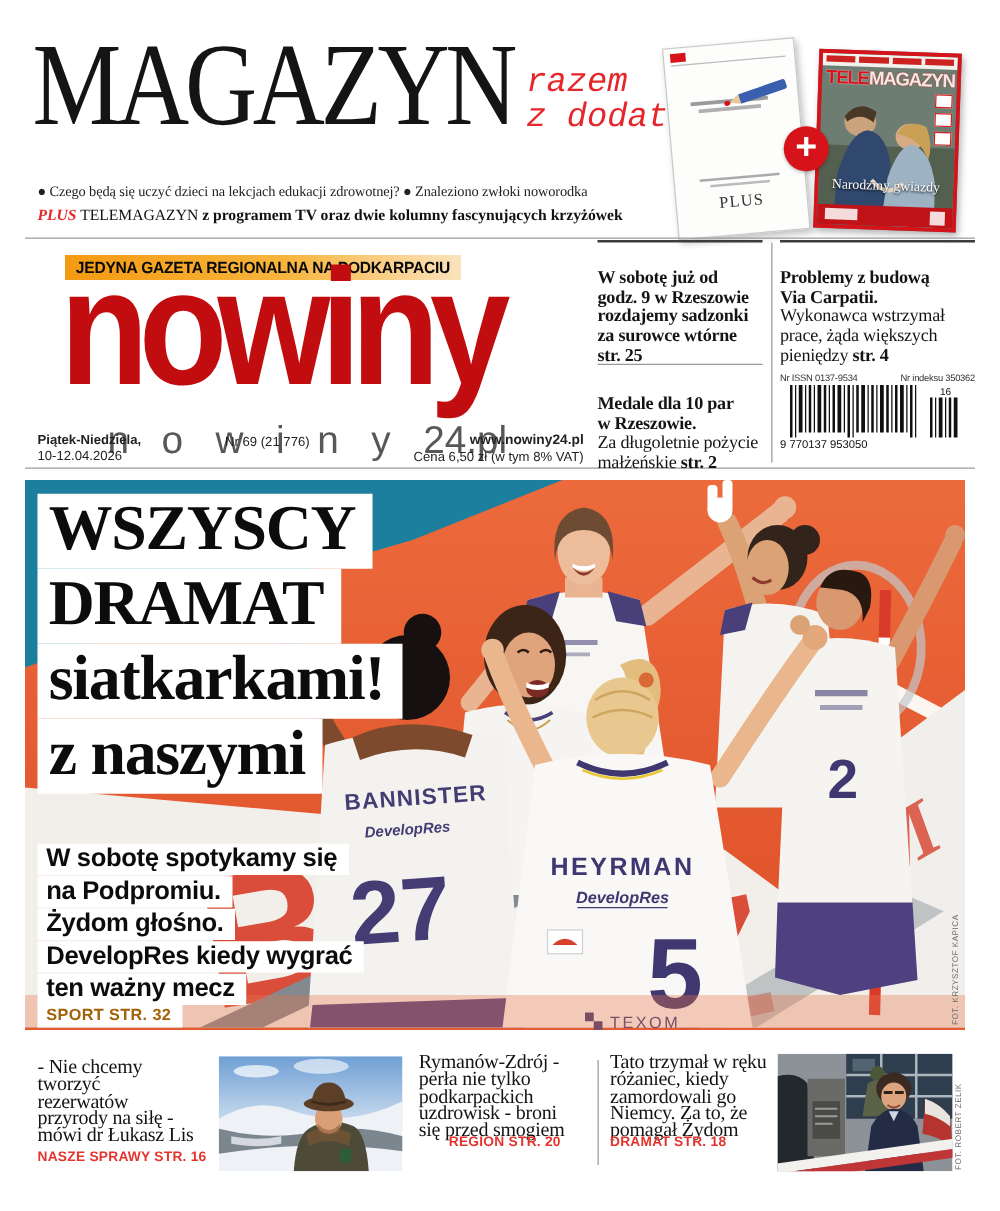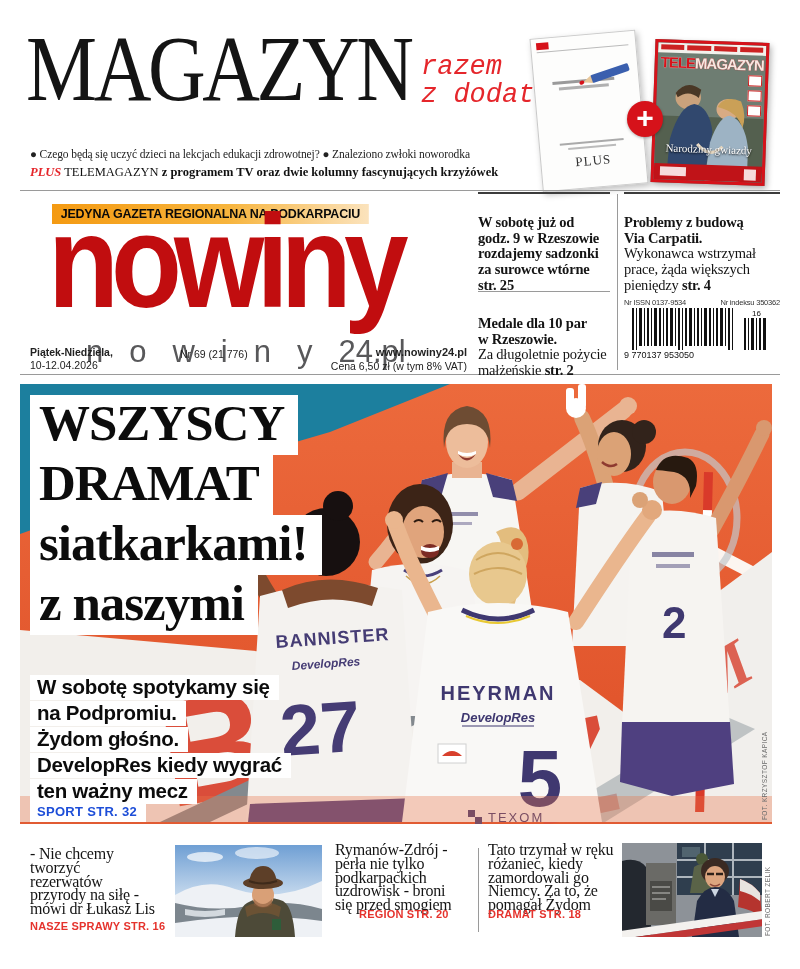--- a/index.html
+++ b/index.html
@@ -82,21 +82,21 @@
   .barcode{position:absolute;left:146px;top:116px;}
 
   
   .hero{left:20px;top:384px;width:752px;height:440px;}
   .heroimg{position:absolute;left:0;top:0;width:752px;height:440px;display:block;}
   .headline{left:30px;top:395px;display:flex;flex-direction:column;align-items:flex-start;z-index:4;}
   .headline .line{background:#fff;font-family:"Liberation Serif",serif;font-weight:bold;color:#0c0c0c;
     font-size:51px;line-height:54px;padding:1px 14px 5px 9px;letter-spacing:-1px;}
   .subhead{left:30px;top:675px;display:flex;flex-direction:column;align-items:flex-start;gap:1px;z-index:4;}
   .subhead .line{background:#fff;font-weight:bold;font-size:20.5px;line-height:22px;padding:1px 9px 2px 7px;letter-spacing:-.3px;color:#0c0c0c;}
-  .kicker-sport{left:30px;top:802px;background:#fff;color:#1d4ed8;font-weight:bold;font-size:13px;
+  .kicker-sport{left:30px;top:802px;background:#fff;color:#a16207;font-weight:bold;font-size:13px;
     padding:2px 9px 3px 7px;letter-spacing:.3px;z-index:4;}
   .vcredit{color:#6b6b6b;font-size:6.5px;letter-spacing:.4px;writing-mode:vertical-rl;transform:rotate(180deg);white-space:nowrap;z-index:5;}
 
   
   .story-text{font-family:"Liberation Serif",serif;font-size:16px;line-height:13.8px;letter-spacing:-.2px;
     color:#141414;white-space:pre-line;}
   .story-kicker{color:#e5332d;font-weight:bold;font-size:11px;letter-spacing:.2px;white-space:nowrap;}
   .s0-text{left:30px;top:847px;width:150px;}
   .s0-kick{left:30px;top:920px;}
   .photo-man{left:175px;top:845px;width:147px;height:92px;}

